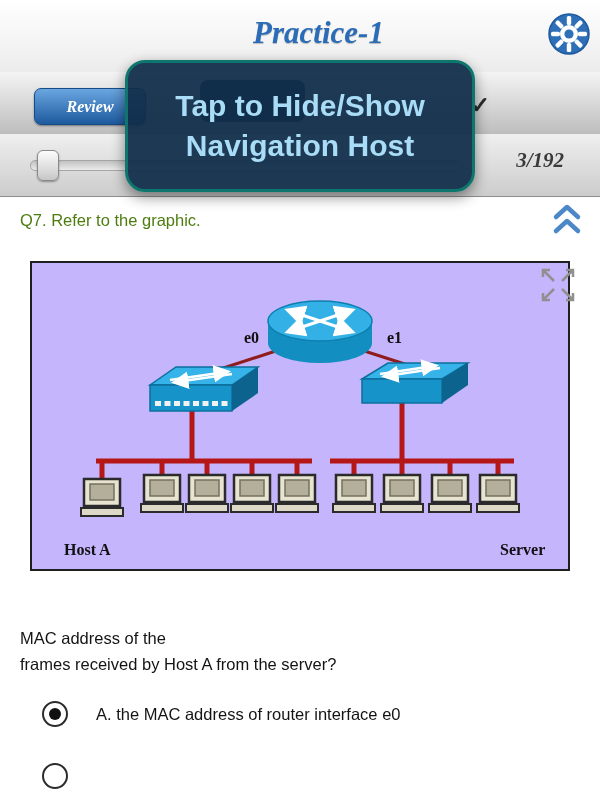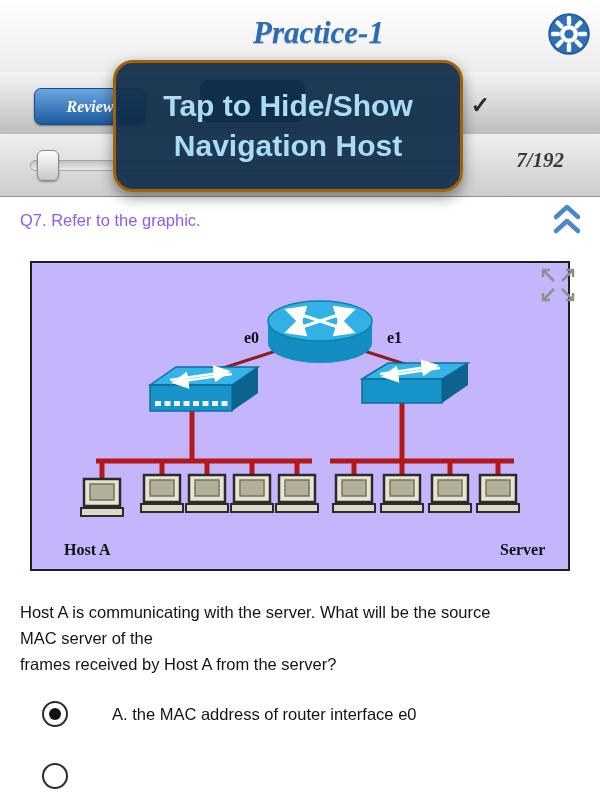--- a/index.html
+++ b/index.html
@@ -36,42 +36,42 @@
   .slider-track { position:absolute; left:30px; top:26px; width:430px; height:9px;
                   background:linear-gradient(#c2c2c2,#ebebeb); border:1px solid #a6a6a6;
                   border-radius:5px; cursor:pointer; }
   .slider-handle { position:absolute; left:6px; top:-11px; width:20px; height:29px;
                    background:linear-gradient(#fdfdfd,#c7c7c7); border:1px solid #8a8a8a;
                    border-radius:6px; box-shadow:0 1px 2px rgba(0,0,0,0.35); cursor:grab; }
   .progress { position:absolute; right:36px; top:14px; font-family:"Liberation Serif", serif;
               font-style:italic; font-weight:bold; font-size:21px; color:#3a3a3a; }
 
   
-  .tooltip { position:absolute; left:113px; top:60px; width:344px; height:126px;
-             background:rgba(17,46,74,0.94); border:3px solid #a16207; border-radius:20px;
+  .tooltip { position:absolute; left:125px; top:60px; width:344px; height:126px;
+             background:rgba(17,46,74,0.94); border:3px solid #0f766e; border-radius:20px;
              z-index:10; display:flex; flex-direction:column; align-items:center;
              justify-content:center; box-shadow:0 5px 14px rgba(0,0,0,0.45); cursor:pointer; }
   .tooltip .tline { font-weight:bold; font-size:30px; color:#a9dcf7; line-height:40px; }
 
   
   .content { position:absolute; top:197px; left:0; width:600px; height:603px; background:#fff; }
-  .qtext { position:absolute; left:20px; top:14px; margin:0; font-size:16.5px; color:#8b5cf6; }
+  .qtext { position:absolute; left:20px; top:14px; margin:0; font-size:16.5px; color:#4d7c0f; }
   .collapse { position:absolute; right:16px; top:4px; cursor:pointer; }
 
   .figure { position:absolute; left:30px; top:64px; width:536px; height:306px;
             border:2px solid #1f1f1f; background:#c4b5fd; cursor:pointer; }
   .expand { position:absolute; right:20px; top:66px; z-index:2; cursor:pointer; }
 
   .dlabel  { font-family:"Liberation Serif", serif; font-weight:bold; font-size:16px; fill:#101010; }
 
   .bodyline { position:absolute; left:20px; width:565px; margin:0;
               font-size:16.5px; line-height:26px; color:#141414; }
   .bl0 { top:402px; } .bl1 { top:428px; } .bl2 { top:454px; }
 
-  .opt { position:absolute; left:42px; display:flex; align-items:center; gap:44px; cursor:pointer; }
+  .opt { position:absolute; left:42px; display:flex; align-items:center; gap:28px; cursor:pointer; }
   .opt-a { top:504px; } .opt-b { top:566px; }
   .radio { box-sizing:border-box; width:26px; height:26px; border:2.5px solid #2b2b2b;
            border-radius:50%; background:#fff; display:flex; align-items:center;
            justify-content:center; flex:0 0 auto; }
   .radio .dot { width:12px; height:12px; border-radius:50%; background:#111; display:none; }
   .radio.selected .dot { display:block; }
   .opt-label { font-size:16.5px; color:#141414; }
 </style>
 </head>
 <body>
@@ -103,21 +103,21 @@
     <button class="review-btn">Review</button>
     <div class="hidden-btn"></div>
     <span class="check">✓</span>
     <span class="mark">Mark</span>
   </div>
 
   <div class="slider-row">
     <div class="slider-track">
       <div class="slider-handle"></div>
     </div>
-    <span class="progress">7/192</span>
+    <span class="progress">3/192</span>
   </div>
 
   <div class="tooltip">
     <div class="tline">Tap to Hide/Show</div>
     <div class="tline">Navigation Host</div>
   </div>
 
   <div class="content">
 
     <p class="qtext">Q7. Refer to the graphic.</p>
@@ -222,22 +222,21 @@
           <use href="#pc" x="370" y="212"></use>
           <use href="#pc" x="418" y="212"></use>
           <use href="#pc" x="466" y="212"></use>
         </g>
 
         <text x="32" y="292" class="dlabel">Host A</text>
         <text x="468" y="292" class="dlabel">Server</text>
       </svg>
     </div>
 
-    <p class="bodyline bl0">Host A is communicating with the server. What will be the source</p>
-    <p class="bodyline bl1">MAC server of the</p>
+    <p class="bodyline bl1">MAC address of the</p>
     <p class="bodyline bl2">frames received by Host A from the server?</p>
 
     <div class="opt opt-a">
       <span class="radio selected">
           <span class="dot"></span>
         </span>
       <span class="opt-label">A. the MAC address of router interface e0</span>
     </div>
     <div class="opt opt-b">
       <span class="radio"></span>

